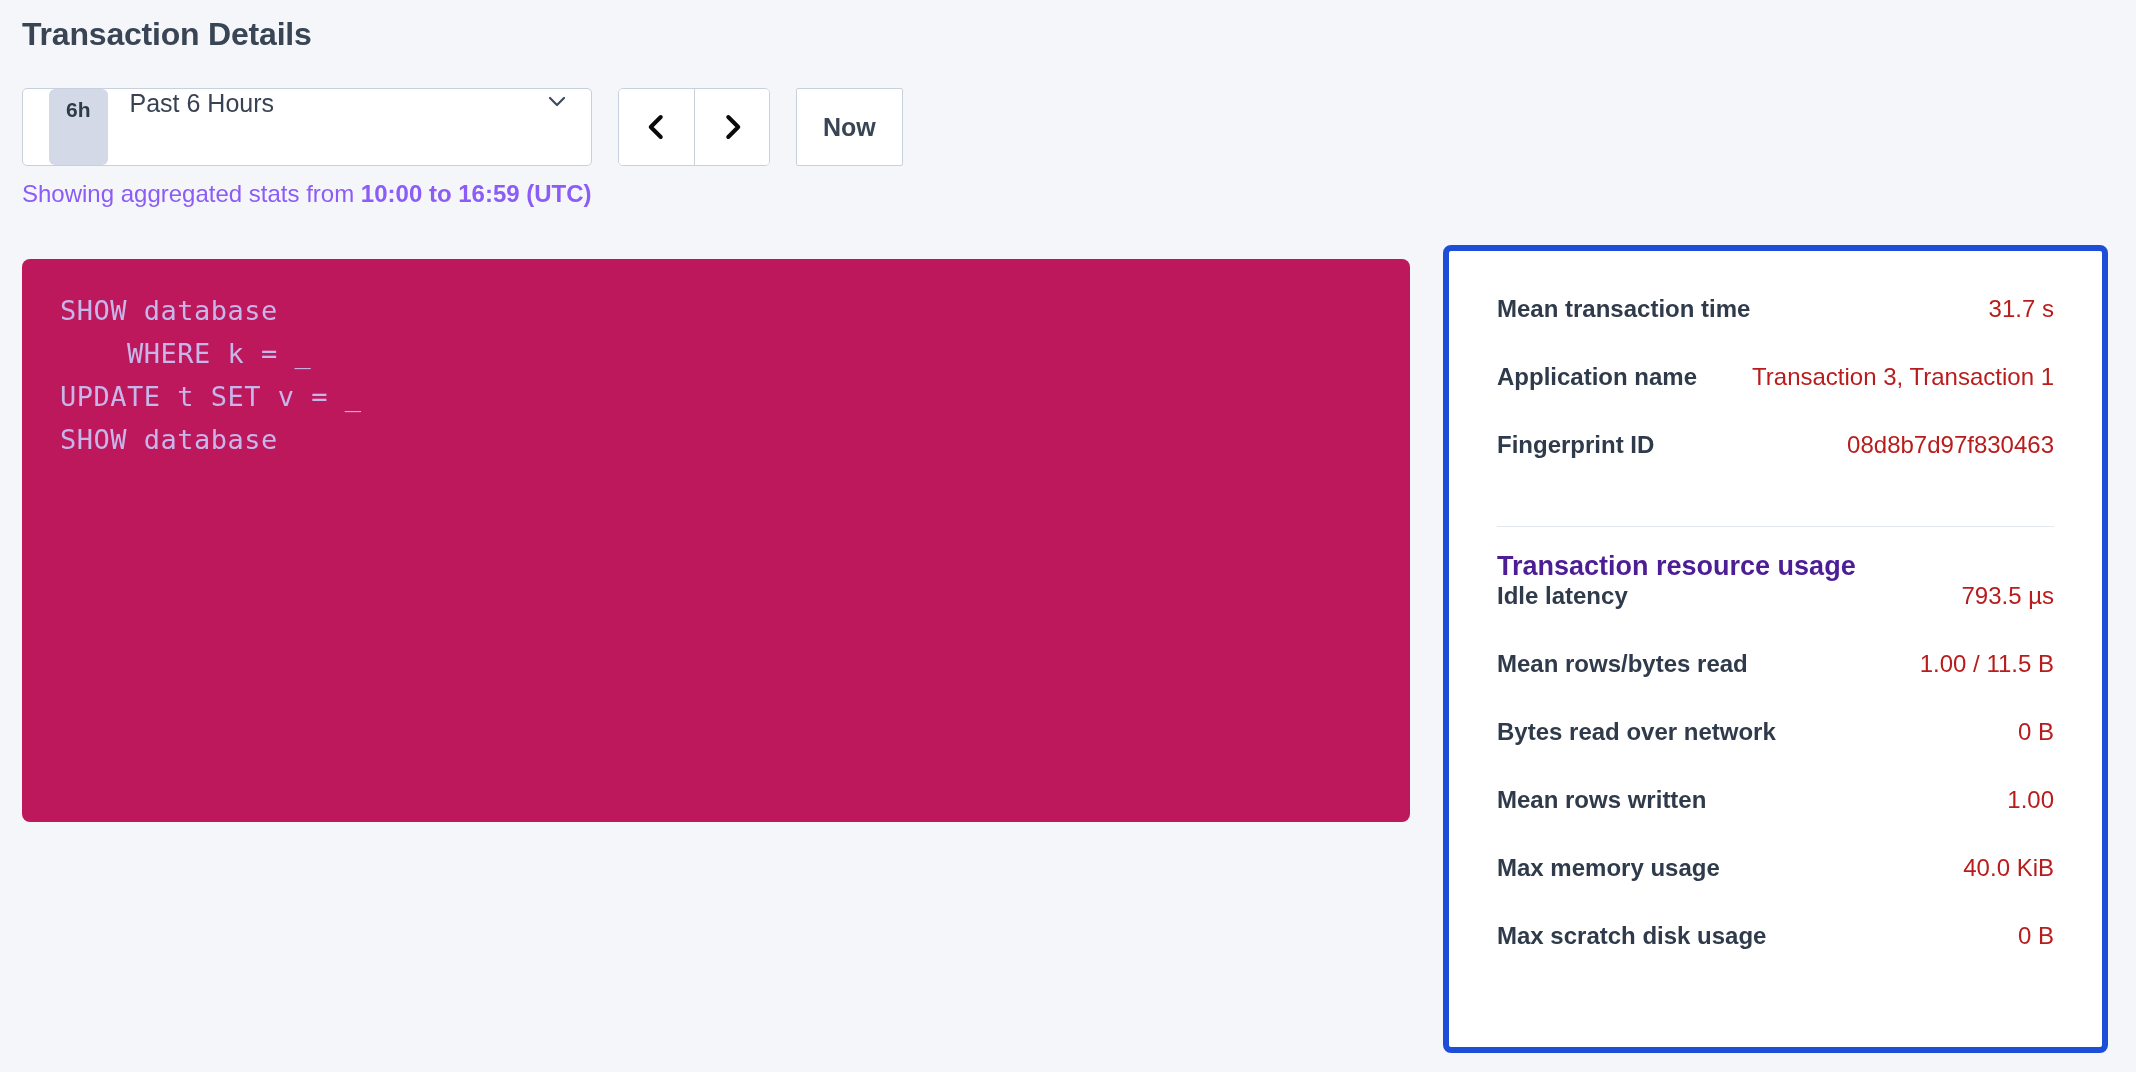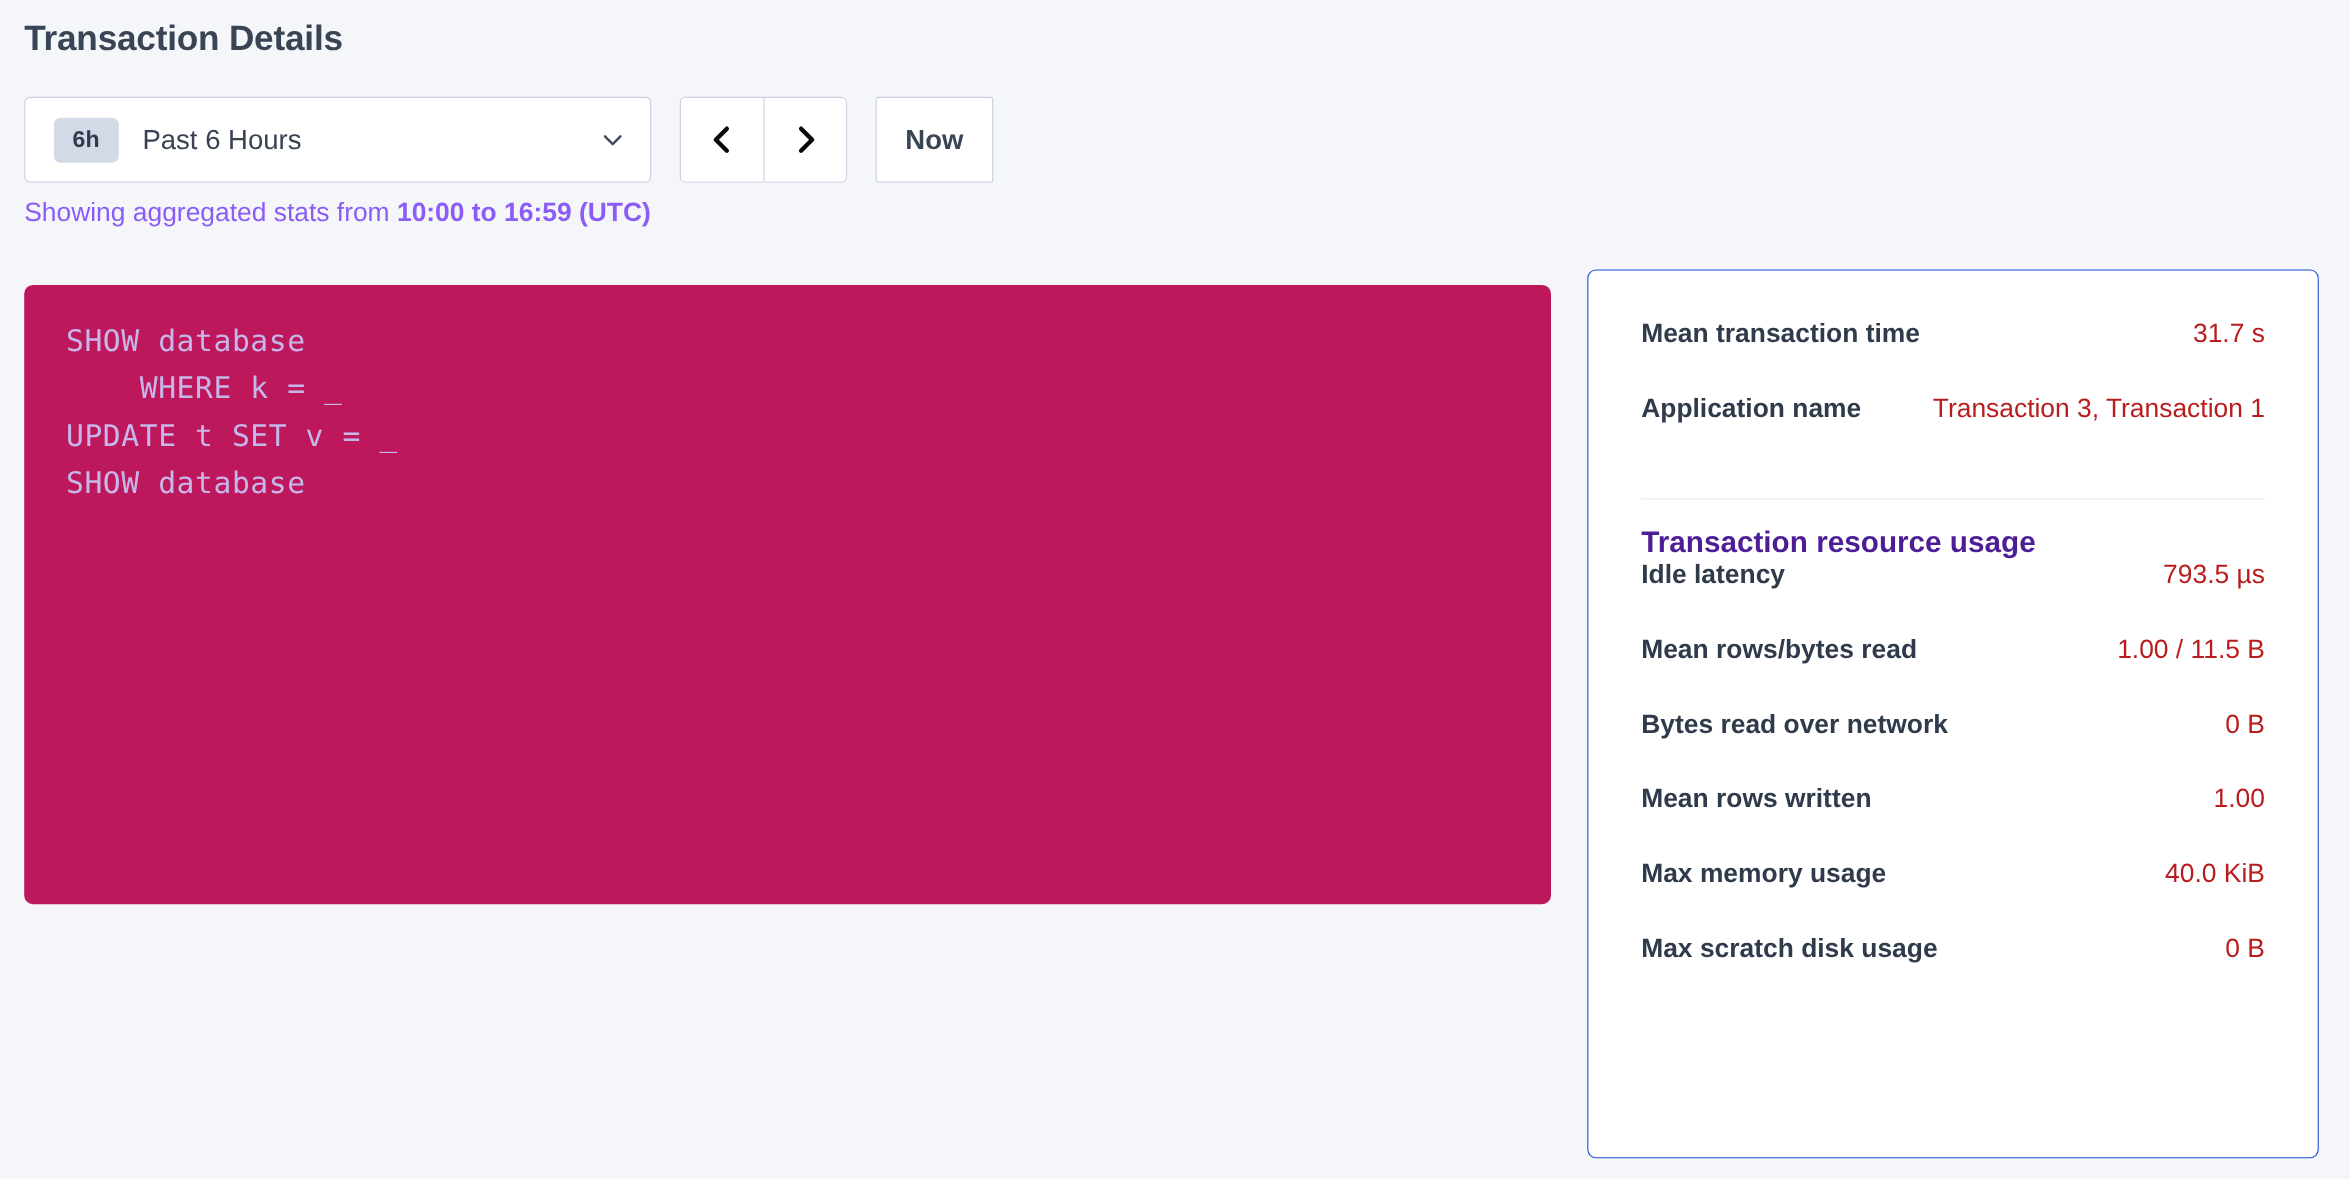--- a/index.html
+++ b/index.html
@@ -40,21 +40,20 @@
     gap: 26px;
   }
 
   .range-select {
     width: 570px;
     height: 78px;
     background: #ffffff;
     border: 1px solid #c8cfdd;
     border-radius: 5px;
     display: flex;
-    align-items: center;
     padding: 0 22px 0 26px;
     cursor: pointer;
   }
 
   .range-badge {
     background: #d3d9e6;
     color: #2f3a4b;
     font-size: 21px;
     font-weight: bold;
     border-radius: 6px;
@@ -142,21 +141,21 @@
   }
 
   
   .stats-card {
     position: absolute;
     left: 1443px;
     top: 245px;
     width: 665px;
     height: 808px;
     background: #ffffff;
-    border: 1px solid #1d4ed8;
+    border: 6px solid #1d4ed8;
     border-radius: 8px;
     padding: 44px 48px 0 48px;
   }
 
   .stat-row {
     display: flex;
     align-items: baseline;
     justify-content: space-between;
     gap: 20px;
     height: 68px;
@@ -241,20 +240,24 @@
   <div class="stats-card">
 
     <div class="stat-row">
       <span class="stat-label">Mean transaction time</span>
       <span class="stat-value">31.7 s</span>
     </div>
     <div class="stat-row">
       <span class="stat-label">Application name</span>
       <span class="stat-value">Transaction 3, Transaction 1</span>
     </div>
+    <div class="stat-row">
+      <span class="stat-label">Fingerprint ID</span>
+      <span class="stat-value">08d8b7d97f830463</span>
+    </div>
 
     <div class="divider"></div>
 
     <div class="section-title">Transaction resource usage</div>
 
     <div class="stat-row">
       <span class="stat-label">Idle latency</span>
       <span class="stat-value">793.5 µs</span>
     </div>
     <div class="stat-row">

